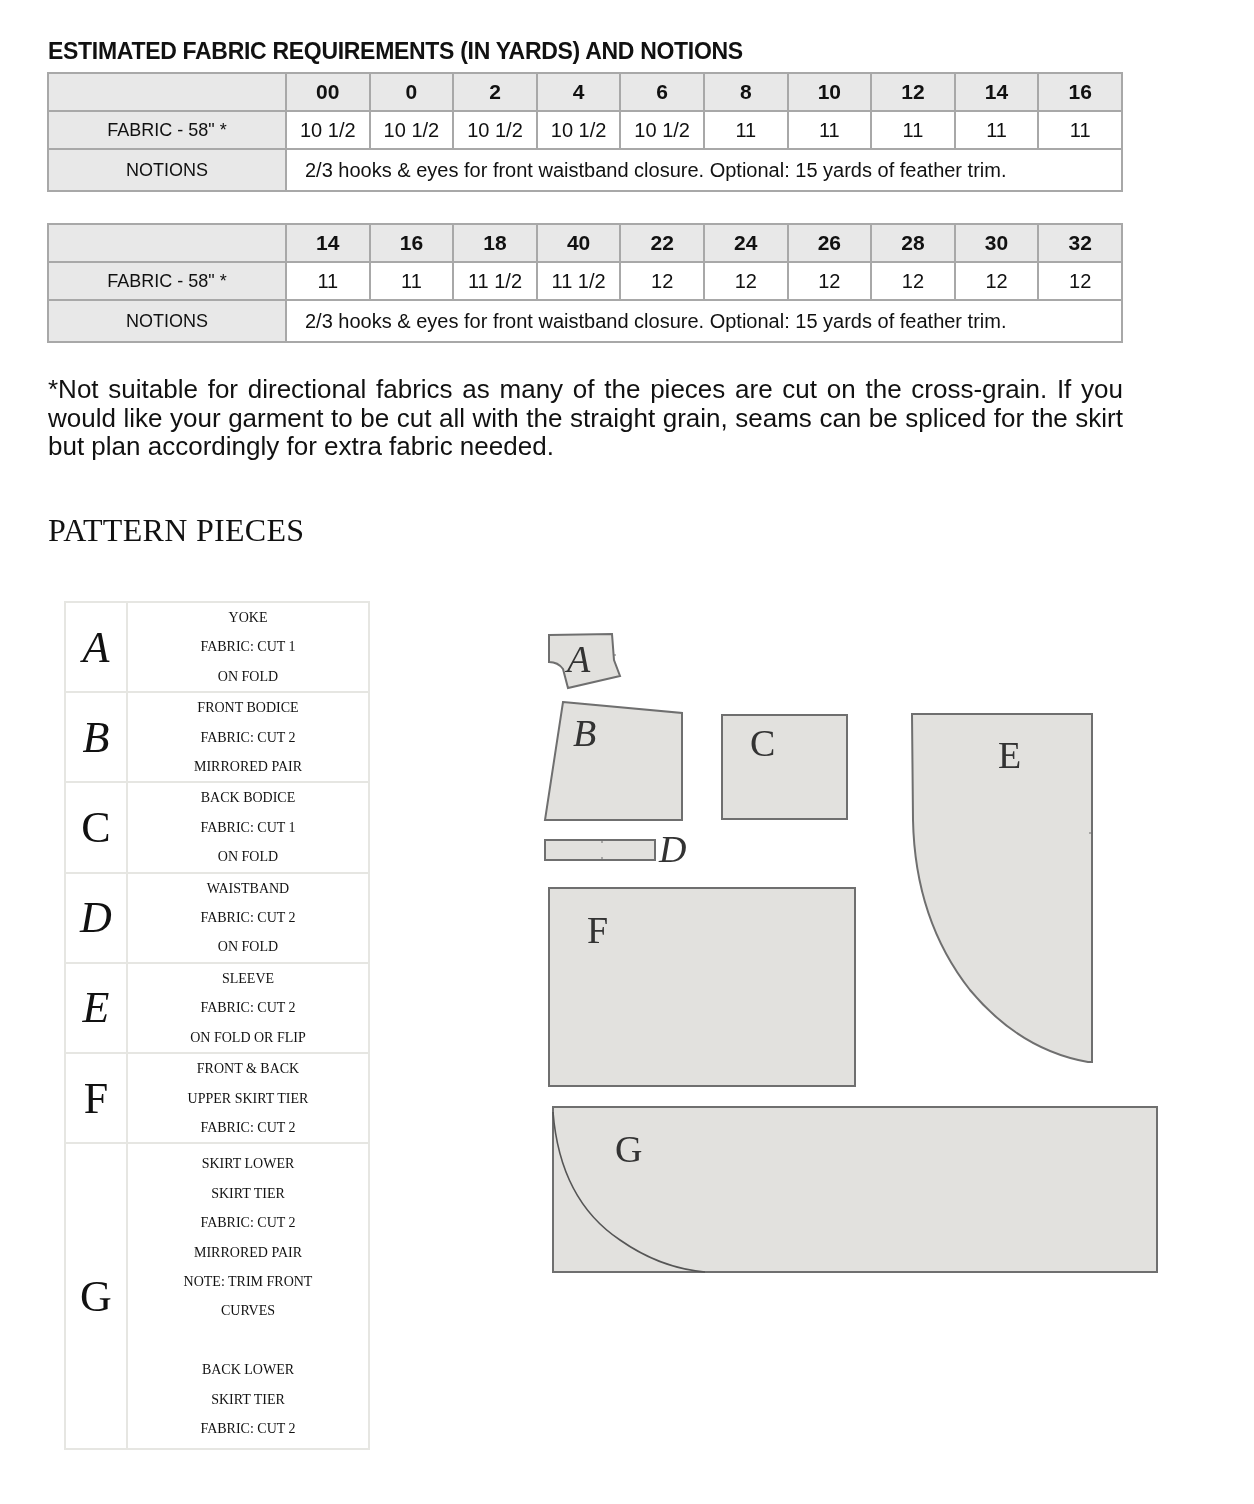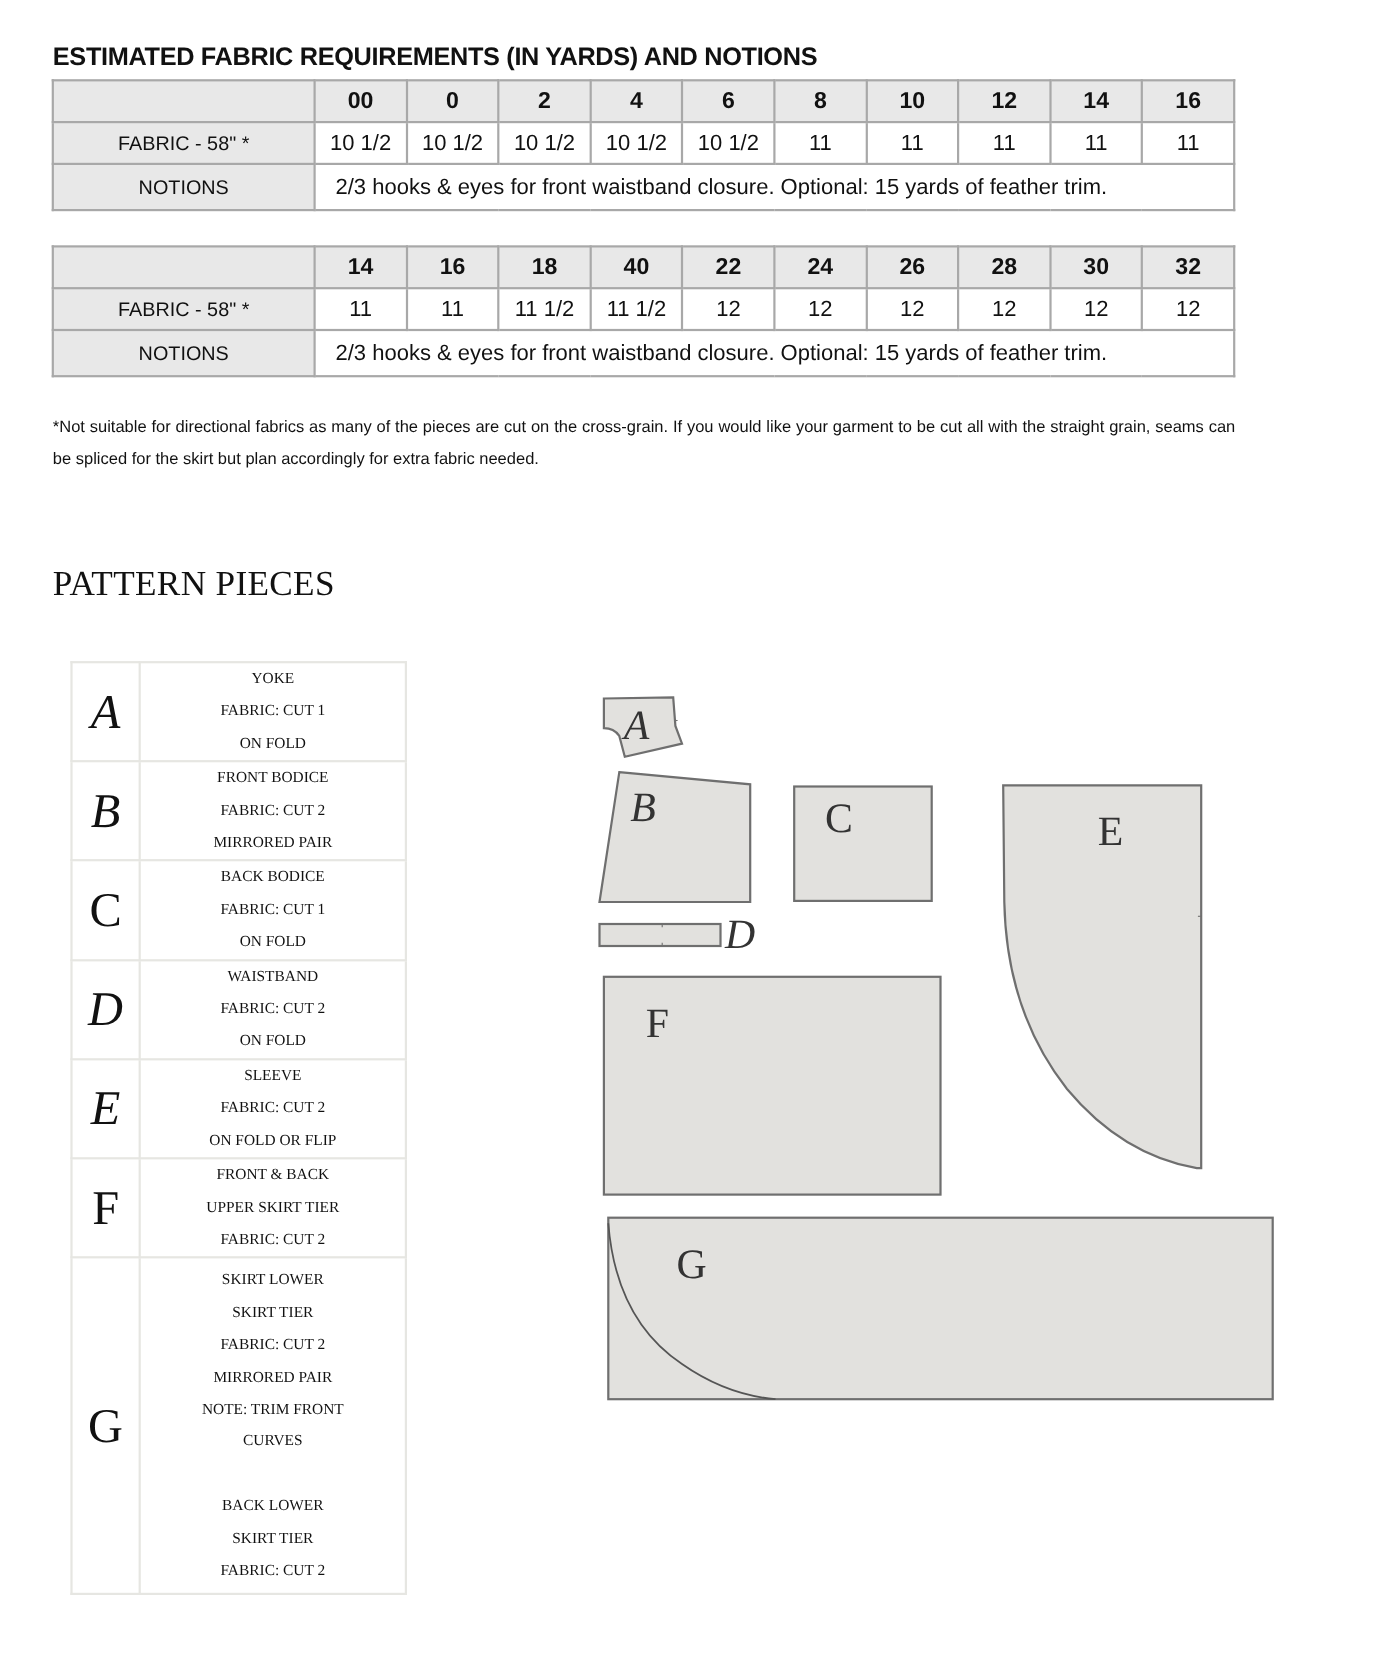--- a/index.html
+++ b/index.html
@@ -13,21 +13,21 @@
     table.req td.hd { background: #e8e8e8; font-weight: bold; font-size: 21px; }
     table.req td.val { background: #ffffff; font-size: 20px; }
     table.req td.notes { background: #ffffff; font-size: 20px; text-align: left; padding-left: 18px; }
     table.req tr.r1 td { height: 36px; }
     table.req tr.r2 td { height: 36px; }
     table.req tr.r3 td { height: 40px; margin-left: 14px; }
     table.req td.col { width: 81.6px; }
     #table1 { top: 72px; width: 1076px; }
     #table2 { top: 223px; width: 1076px; }
 
-    .footnote { position: absolute; left: 48px; top: 375px; width: 1075px; font-family: "Liberation Sans", sans-serif; font-size: 15px; line-height: 28.5px; text-align: justify; color: #111; }
+    .footnote { position: absolute; left: 48px; top: 375px; width: 1075px; font-family: "Liberation Sans", sans-serif; font-size: 26px; line-height: 28.5px; text-align: justify; color: #111; }
 
     .section-title { position: absolute; left: 48px; top: 512px; font-family: "Liberation Serif", serif; font-size: 32px; color: #111; letter-spacing: 0.3px; }
 
     table.pieces { position: absolute; left: 64px; top: 601px; border-collapse: collapse; font-family: "Liberation Serif", serif; color: #111; }
     table.pieces td { border: 2px solid #e6e6e2; padding: 0; text-align: center; }
     table.pieces td.letter { width: 60px; font-size: 44px; font-style: italic; }
     table.pieces td.desc { width: 240px; font-size: 14px; line-height: 29.4px; margin-top: 44px; }
     table.pieces tr.short td { height: 85px; }
     table.pieces tr.tall td { height: 304px; }
     table.pieces td.letter.plain { font-style: normal; }

